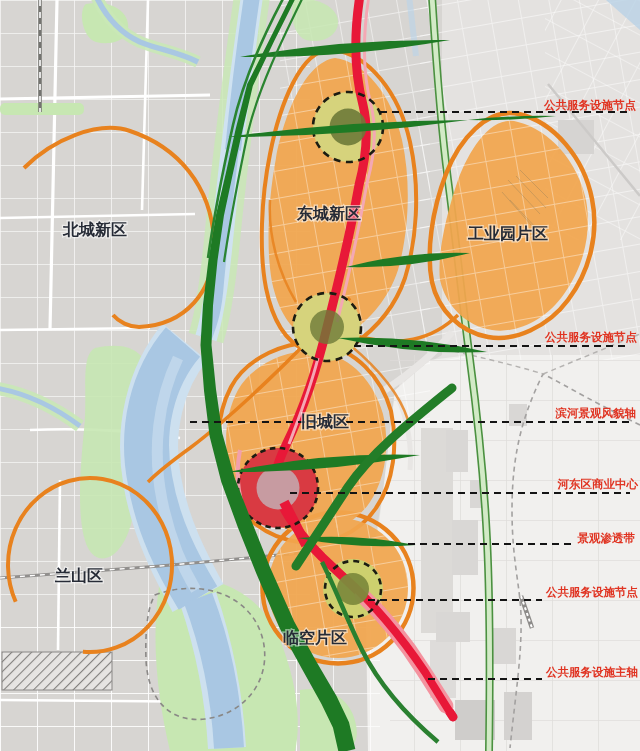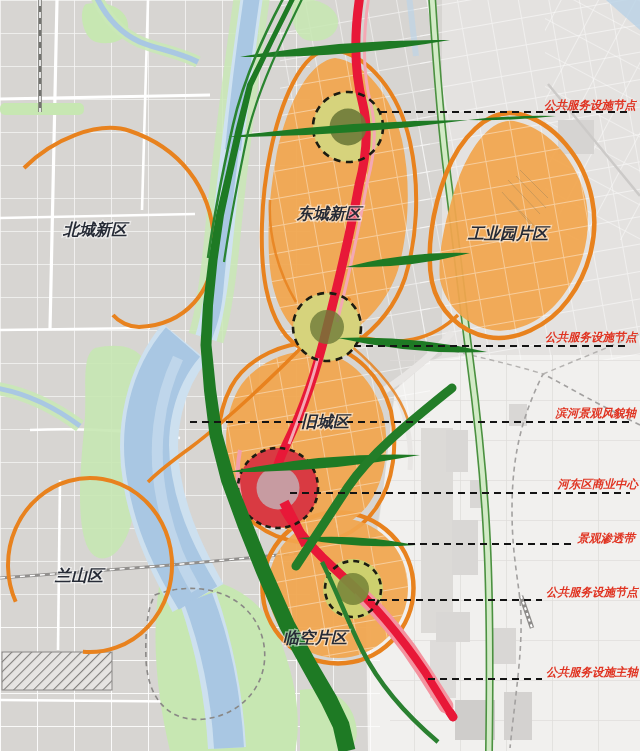--- a/index.html
+++ b/index.html
@@ -1,16 +1,16 @@
 <!DOCTYPE html>
 <html><head>
 <meta charset="utf-8">
 <style>
 html,body{margin:0;padding:0;background:#fff;}
-#wrap{width:640px;height:751px;overflow:hidden;position:relative;font-family:"Liberation Sans",sans-serif;font-style:italic;}
+#wrap{width:640px;height:751px;overflow:hidden;position:relative;font-family:"Liberation Sans",sans-serif;}
 </style>
 </head>
 <body>
 <div id="wrap">
 <svg width="640" height="751" viewBox="0 0 640 751">
 <defs>
 <pattern id="g1" width="37" height="33" patternUnits="userSpaceOnUse">
   <rect width="37" height="33" fill="none"></rect>
   <path d="M0 0 H37 M0 0 V33" stroke="#ffffff" stroke-width="1.6"></path>
 </pattern>

